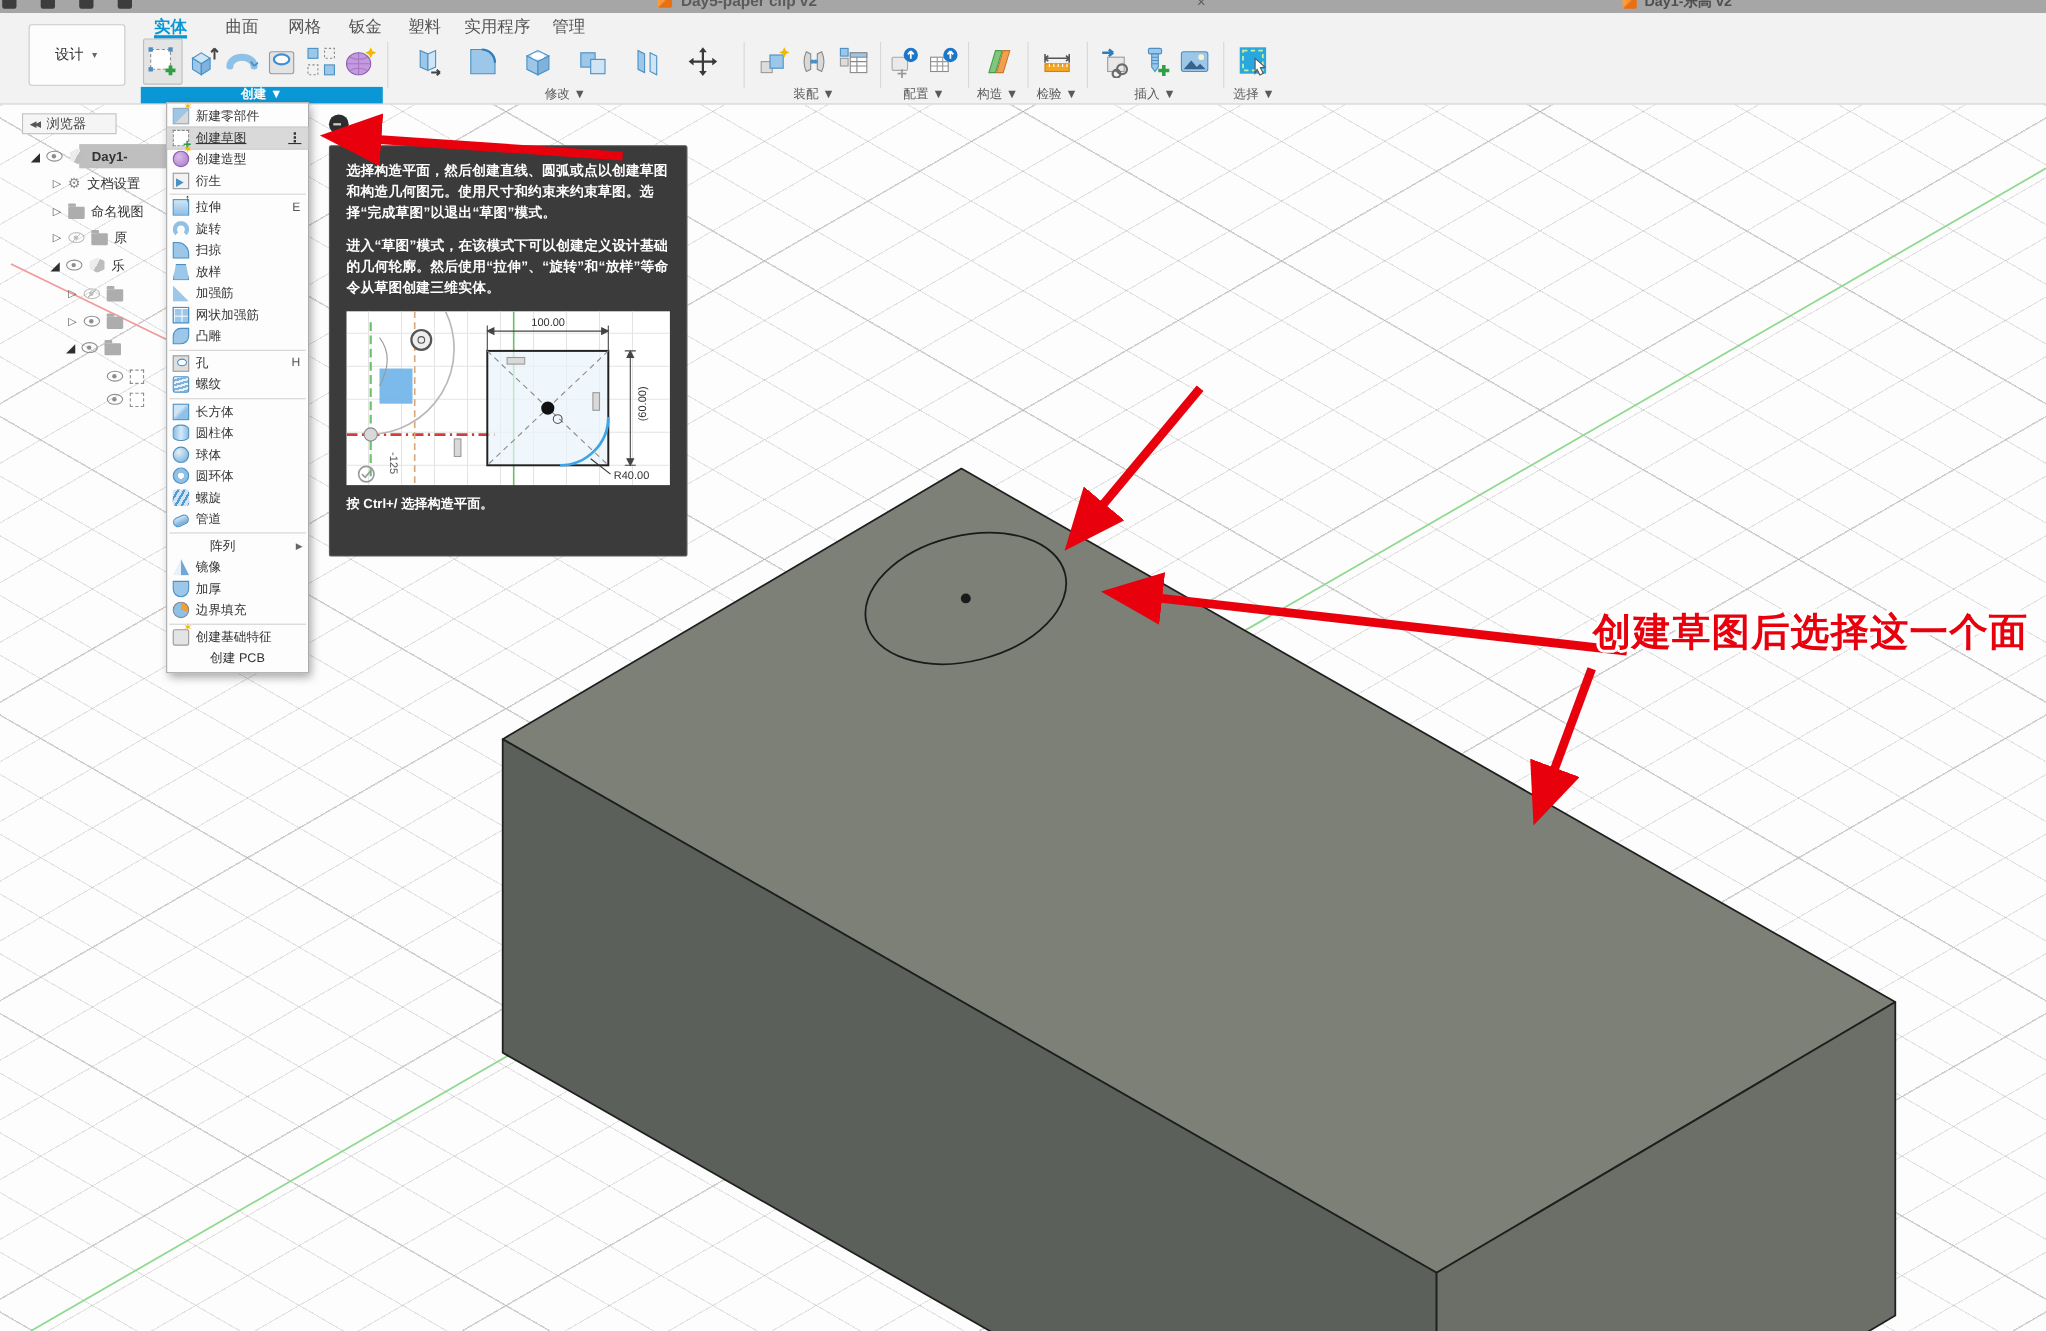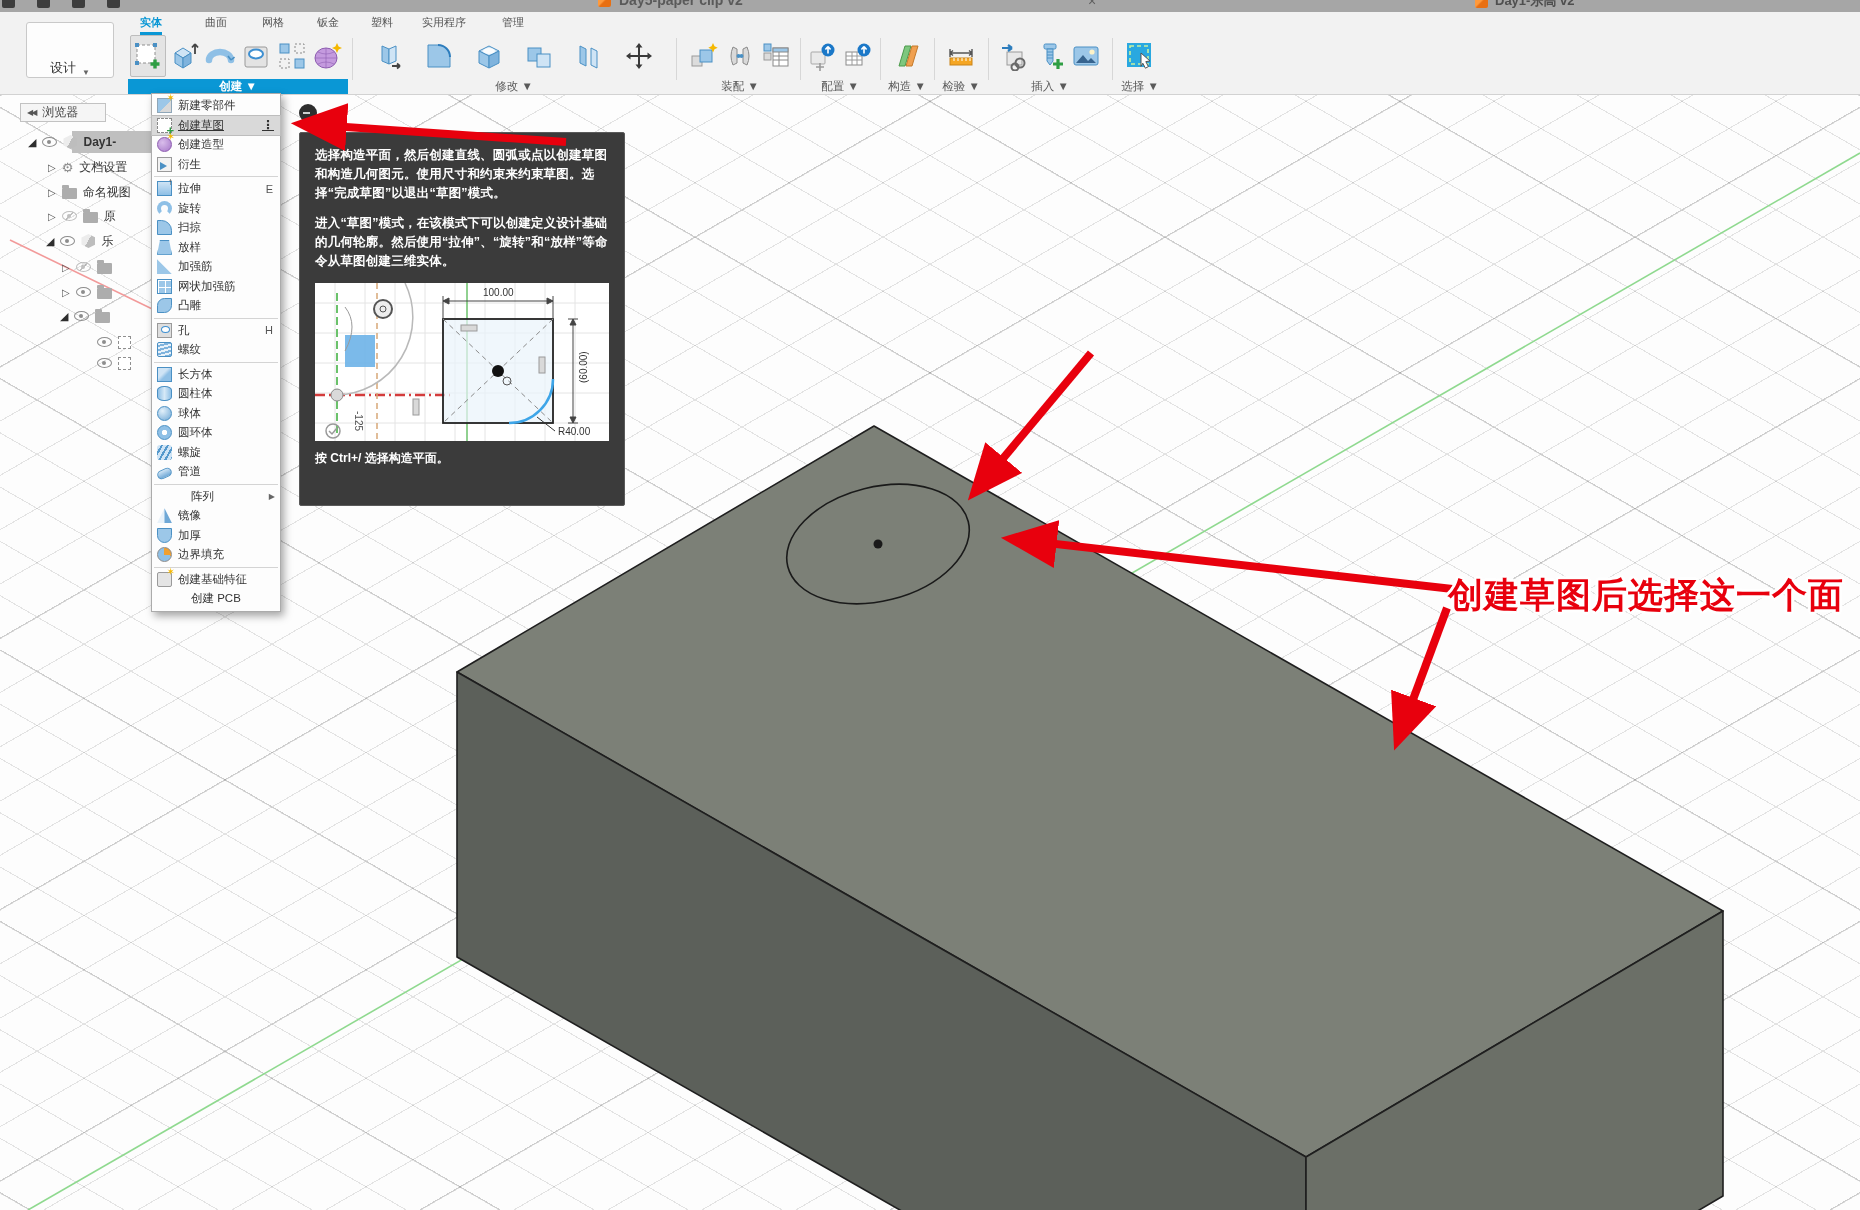--- a/index.html
+++ b/index.html
@@ -10,23 +10,23 @@
   .titlebar { position:absolute; left:0; top:0; width:1860px; height:12px; background:#a6a6a6; overflow:hidden; z-index:4; }
   .tb-left-icons { position:absolute; left:2px; top:-4px; display:flex; gap:22px; }
   .tb-left-icons span { width:13px; height:12px; background:#3d3d3d; border-radius:2px; }
   .doc-tab { position:absolute; left:598px; top:-8px; display:flex; align-items:center; gap:8px; color:#5a5a5a; font-size:14px; font-weight:bold; }
   .doc-tab .cube, .right-doc .cube { width:13px; height:13px; background:linear-gradient(135deg,#ff9a3c 45%,#e86f12 55%); border-radius:2px; }
   .doc-close { position:absolute; left:1088px; top:-7px; color:#5f5f5f; font-size:14px; }
   .right-doc { position:absolute; left:1475px; top:-8px; display:flex; align-items:center; gap:7px; color:#4f4f4f; font-size:13px; font-weight:bold; }
 
   
   .ribbon { position:absolute; left:0; top:12px; width:1860px; height:83px; background:#f2f2f2; border-bottom:1px solid #d2d2d2; z-index:5; }
-  .design-btn { position:absolute; left:26px; top:10px; width:88px; height:56px; background:#fdfdfd; border:1px solid #c9c9c9; border-radius:3px; display:flex; align-items:flex-end; justify-content:center; gap:6px; font-size:13px; color:#333; }
+  .design-btn { position:absolute; left:26px; top:10px; width:88px; height:56px; background:#fdfdfd; border:1px solid #c9c9c9; border-radius:3px; display:flex; align-items:center; justify-content:center; gap:6px; font-size:13px; color:#333; }
   .design-btn .caret { font-size:8px; color:#666; }
-  .tab { position:absolute; top:3px; height:20px; font-size:11px; color:#555; cursor:default; }
+  .tab { position:absolute; top:3px; height:20px; font-size:15px; color:#555; cursor:default; }
   .tab.active { color:#0a97d5; border-bottom:3px solid #0a97d5; font-weight:bold; }
   .tgroup { position:absolute; top:22px; }
   .ticons { display:flex; align-items:center; justify-content:center; height:44px; }
   .ticon { display:flex; align-items:center; justify-content:center; width:36px; height:42px; }
   .ticon.sel { background:#e4e4e4; border:1px solid #bdbdbd; border-radius:2px; }
   .tlabel { margin-top:1px; height:15px; text-align:center; font-size:11.5px; color:#5a5a5a; line-height:15px; }
   .tlabel.active { background:#0a97d5; color:#fff; font-weight:bold; }
   .vsep { position:absolute; top:26px; height:42px; width:1px; background:#d7d7d7; }
 
   
@@ -100,21 +100,21 @@
   .canvas { position:absolute; left:0; top:95px; width:1860px; height:1115px; background-color:#fdfdfd;
     background-image:
       repeating-linear-gradient(150deg, rgba(90,90,90,.16) 0 1px, transparent 1px 47px),
       repeating-linear-gradient(210deg, rgba(90,90,90,.16) 0 1px, transparent 1px 47px),
       repeating-linear-gradient(150deg, rgba(70,70,70,.14) 0 1.5px, transparent 1.5px 235px),
       repeating-linear-gradient(210deg, rgba(70,70,70,.14) 0 1.5px, transparent 1.5px 235px);
     z-index:1; }
   .scene { position:absolute; left:0; top:95px; z-index:2; }
   .overlay { position:absolute; left:0; top:0; z-index:10; pointer-events:none; }
 
-  .red-note { position:absolute; left:1448px; top:572px; z-index:11; font-size:35px; line-height:1.33; font-weight:bold; color:#e8000d; letter-spacing:1px;
+  .red-note { position:absolute; left:1448px; top:552px; z-index:11; font-size:35px; line-height:1.33; font-weight:bold; color:#e8000d; letter-spacing:1px;
     text-shadow:-2px -2px 0 #fff,2px -2px 0 #fff,-2px 2px 0 #fff,2px 2px 0 #fff,0 -3px 0 #fff,0 3px 0 #fff,-3px 0 0 #fff,3px 0 0 #fff; }
 </style>
 </head>
 <body>
 
 <div class="titlebar">
   <div class="tb-left-icons">
       <span></span>
       <span></span>
       <span></span>

